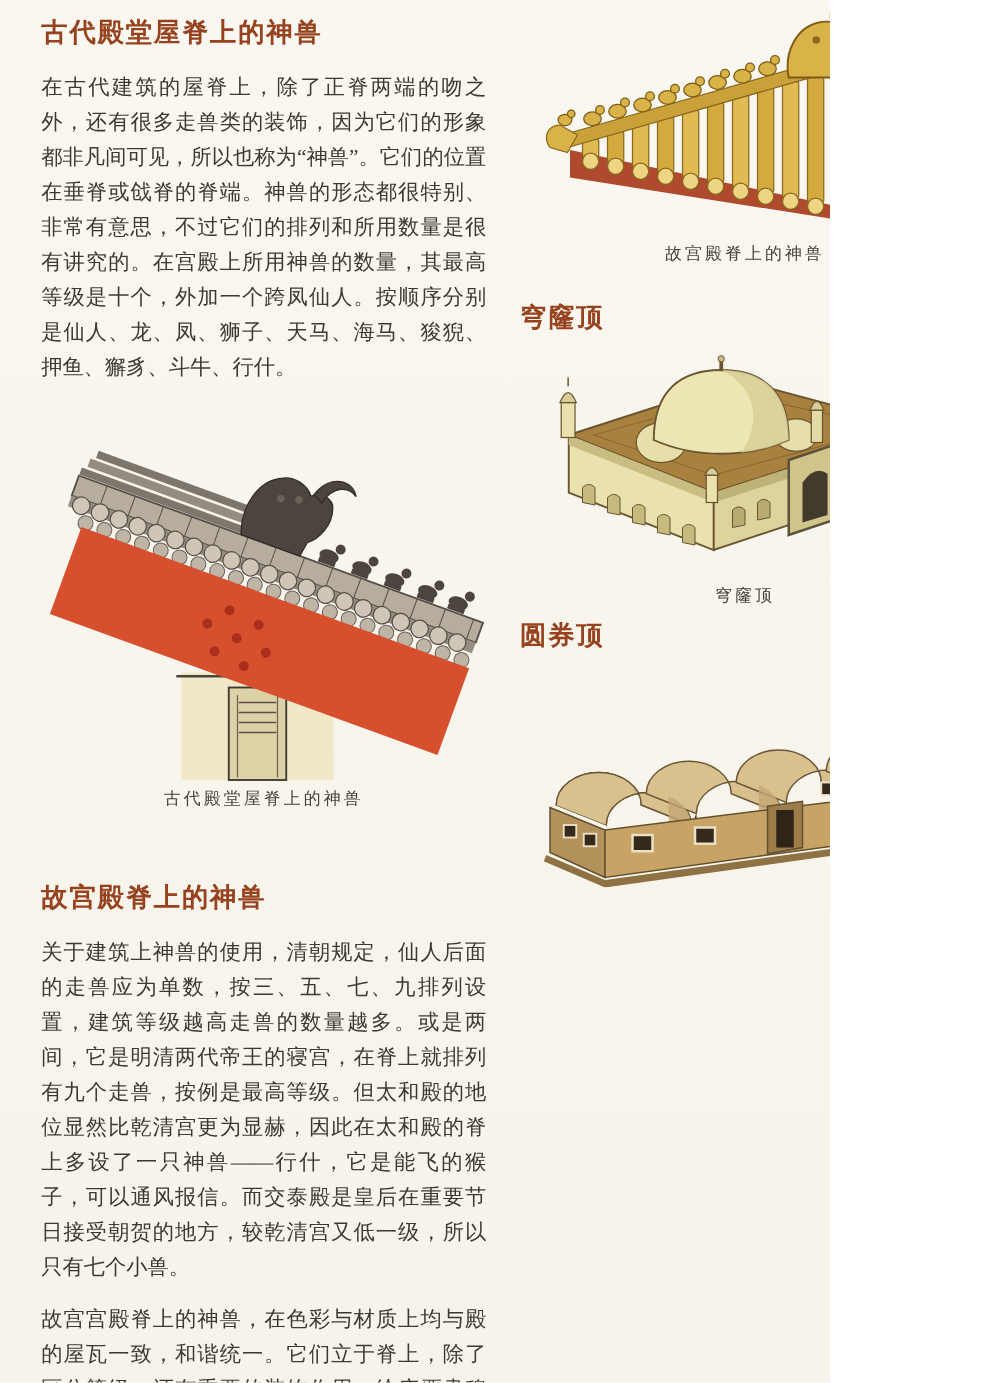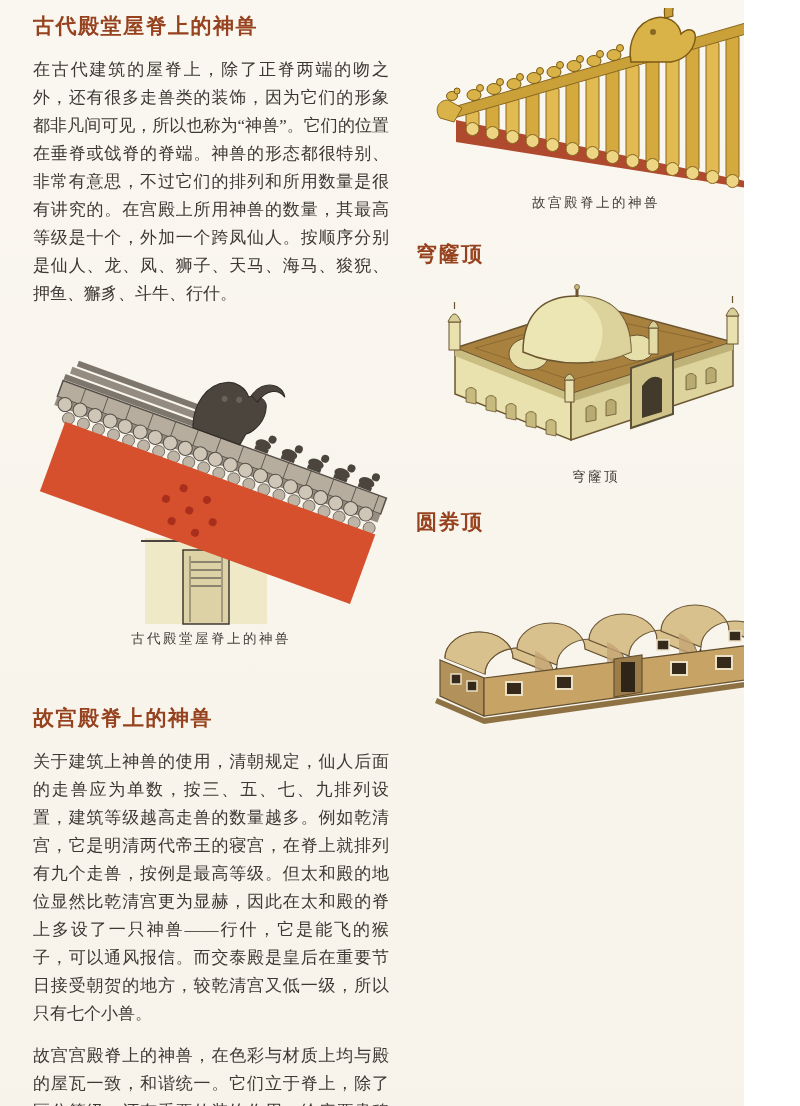--- a/index.html
+++ b/index.html
@@ -1,18 +1,18 @@
 <!DOCTYPE html>
 <html><head>
 <meta charset="utf-8">
 <style>
   html,body { margin:0; padding:0; }
   .page {
     position:relative;
-    width:744px; height:1106px;
+    width:664px; height:1106px;
     background:linear-gradient(180deg,#faf7f0 0%,#f7f3ea 100%);
     overflow:hidden;
     font-family:"Liberation Serif", serif;
   }
   .col { position:absolute; top:0; }
   .col-left  { left:33px;  top:12px; width:356px; }
   .col-right { left:416px; top:4px;  width:360px; }
 
   .section-heading {
     font-family:"Liberation Sans", sans-serif;
@@ -38,21 +38,21 @@
     color:#45403a;
     margin-top:4px;
   }
   .illo { display:block; margin:0 auto; }
 
   .fig-ancient { margin-top:18px; }
   .head-palace { margin-top:56px; }
   .fig-golden  { margin-top:4px; }
   .head-dome   { margin-top:28px; }
   .fig-mosque  { margin-top:10px; }
-  .head-arch   { margin-top:22px; }
+  .head-arch   { margin-top:8px; }
   .fig-vaults  { margin-top:14px; }
   .p-after-head { margin-top:0; }
 </style>
 </head>
 <body>
 
 <div class="page">
 
   <div class="col col-left">
 
@@ -186,21 +186,21 @@
             <circle cx="30" cy="26" r="3" fill="#6a6258"></circle>
             <circle cx="44" cy="22" r="3" fill="#6a6258"></circle>
           </g>
         </g>
       </svg>
       <figcaption>古代殿堂屋脊上的神兽</figcaption>
     </figure>
 
     <h2 class="section-heading head-palace">故宫殿脊上的神兽</h2>
 
-    <p class="body-text p-after-head">关于建筑上神兽的使用，清朝规定，仙人后面的走兽应为单数，按三、五、七、九排列设置，建筑等级越高走兽的数量越多。例如乾清宫，它是明清两代帝王的寝宫，在脊上就排列有九个走兽，按例是最高等级。但太和殿的地位显然比乾清宫更为显赫，因此在太和殿的脊上多设了一只神兽——行什，它是能飞的猴子，可以通风报信。而交泰殿是皇后在重要节日接受朝贺的地方，较乾清宫又低一级，所以只有七个小兽。</p>
+    <p class="body-text p-after-head">关于建筑上神兽的使用，清朝规定，仙人后面的走兽应为单数，按三、五、七、九排列设置，建筑等级越高走兽的数量越多。或是两间，它是明清两代帝王的寝宫，在脊上就排列有九个走兽，按例是最高等级。但太和殿的地位显然比乾清宫更为显赫，因此在太和殿的脊上多设了一只神兽——行什，它是能飞的猴子，可以通风报信。而交泰殿是皇后在重要节日接受朝贺的地方，较乾清宫又低一级，所以只有七个小兽。</p>
 
     <p class="body-text para-gap">故宫宫殿脊上的神兽，在色彩与材质上均与殿的屋瓦一致，和谐统一。它们立于脊上，除了区分等级，还有重要的装饰作用，给庄严肃穆而恢宏的宫殿中增添了一道活泼、灵动、可爱的风景。</p>
   </div>
 
   <div class="col col-right">
 
     <figure class="fig-golden">
       <svg class="illo" width="340" height="182" viewBox="0 0 340 182">
 
         <polygon points="30,112 334,176 334,182 30,134" fill="#b04a2e"></polygon>

